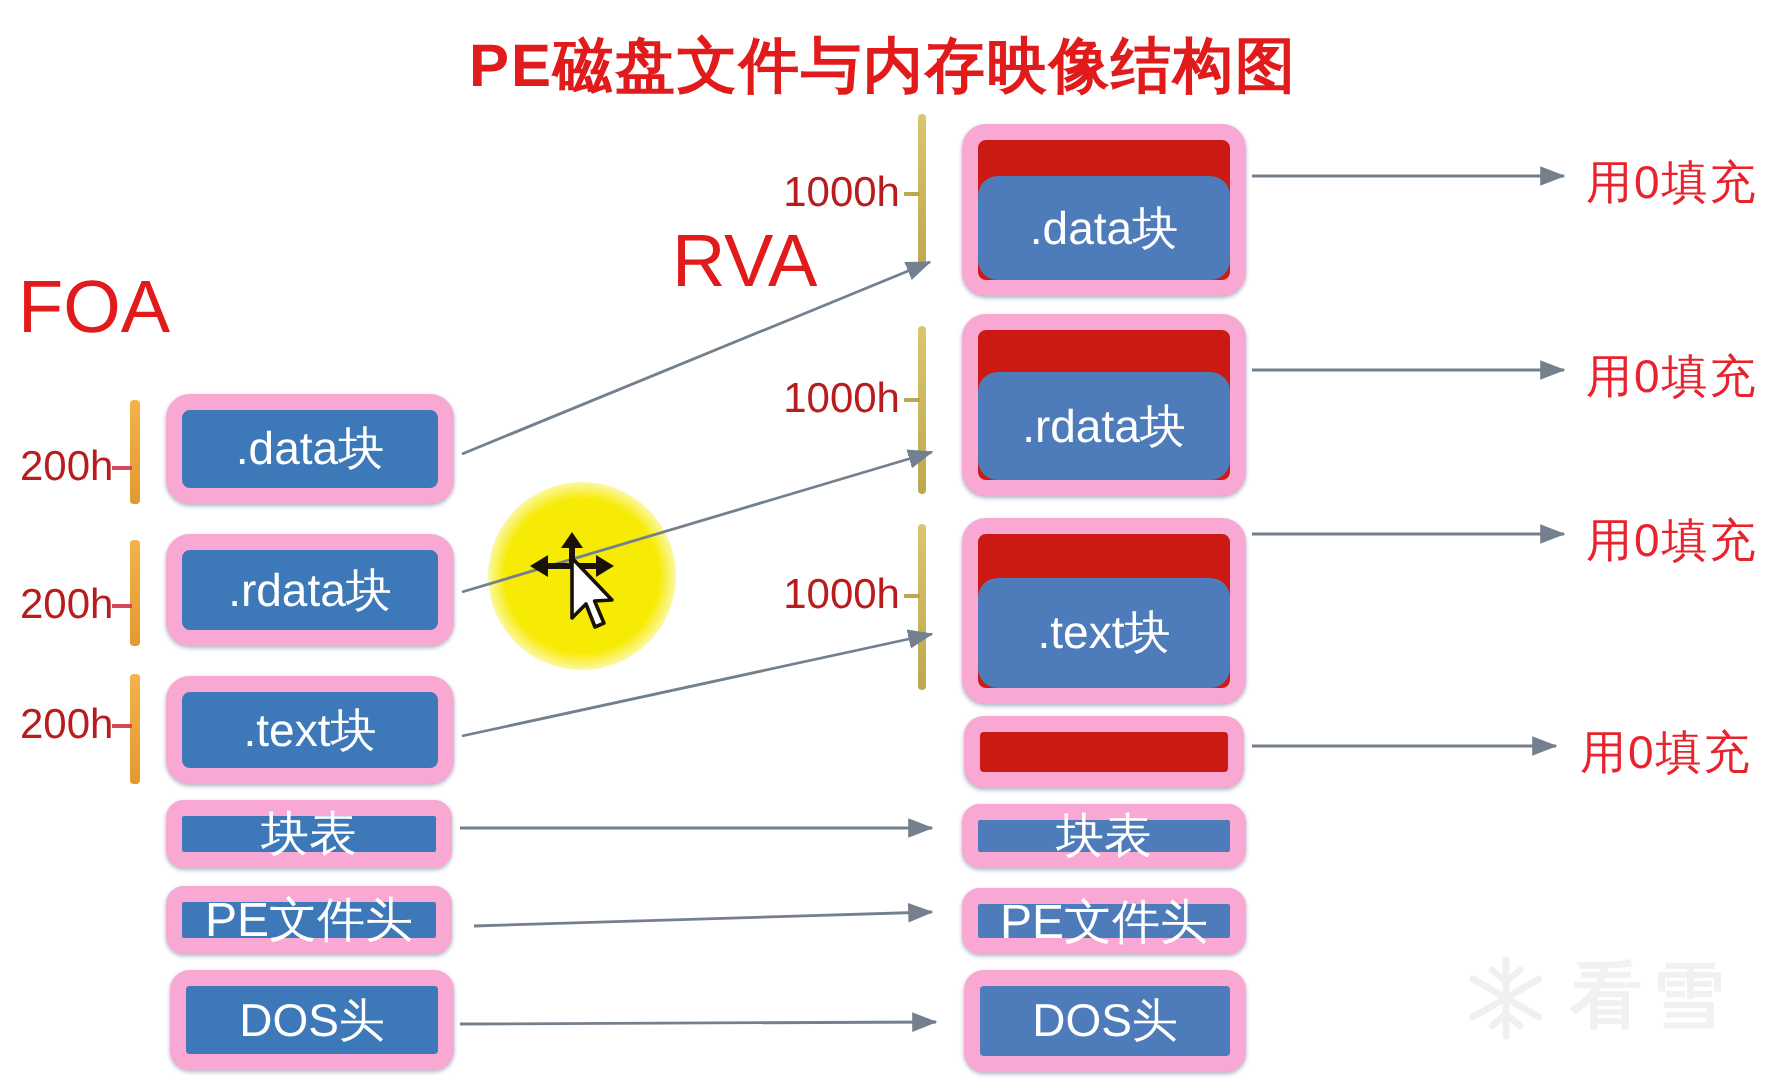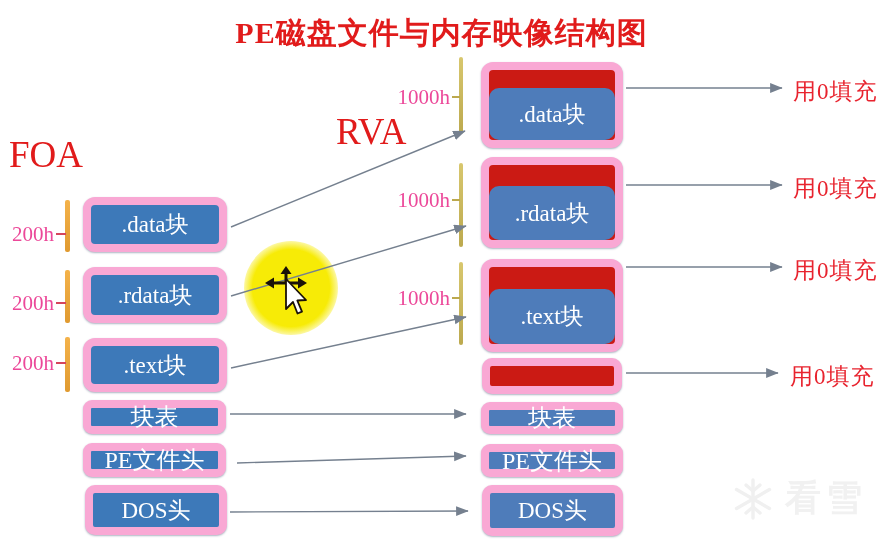--- a/index.html
+++ b/index.html
@@ -1,24 +1,24 @@
 <!DOCTYPE html>
 <html><head>
 <meta charset="utf-8">
 <style>
   html,body{margin:0;padding:0;background:#fff;}
   body{font-family:"Liberation Sans","DejaVu Sans",sans-serif;}
-  #stage{position:relative;width:883px;height:545px;background:#ffffff;overflow:hidden;font-family:Liberation Serif, serif;}
+  #stage{position:relative;width:883px;height:545px;background:#ffffff;overflow:hidden;}
 
   .title{position:absolute;top:13px;left:0;width:883px;text-align:center;
          font-size:30px;font-weight:bold;color:#e11b1b;letter-spacing:1px;}
 
   .big-label{position:absolute;color:#e11b1b;font-size:37px;font-weight:500;}
 
-  .size-label{position:absolute;color:#ec4899;font-size:21px;text-align:right;font-weight:500;}
+  .size-label{position:absolute;color:#b91c1c;font-size:21px;text-align:right;font-weight:500;}
 
   .fill-label{position:absolute;color:#e8232e;font-size:23px;font-weight:500;letter-spacing:1px;}
 
   .vbar{position:absolute;border-radius:2px;}
   .vbar.orange{background:linear-gradient(180deg,#f4b24a,#e09a30);width:5px;}
   .vbar.olive{background:linear-gradient(180deg,#d8c76e,#bca94e);width:4px;}
   .tick{position:absolute;height:2px;background:#d5455c;}
   .tick.olive-t{background:#bca94e;}
 
   .box{position:absolute;box-sizing:border-box;border:8px solid #f9a8d4;

